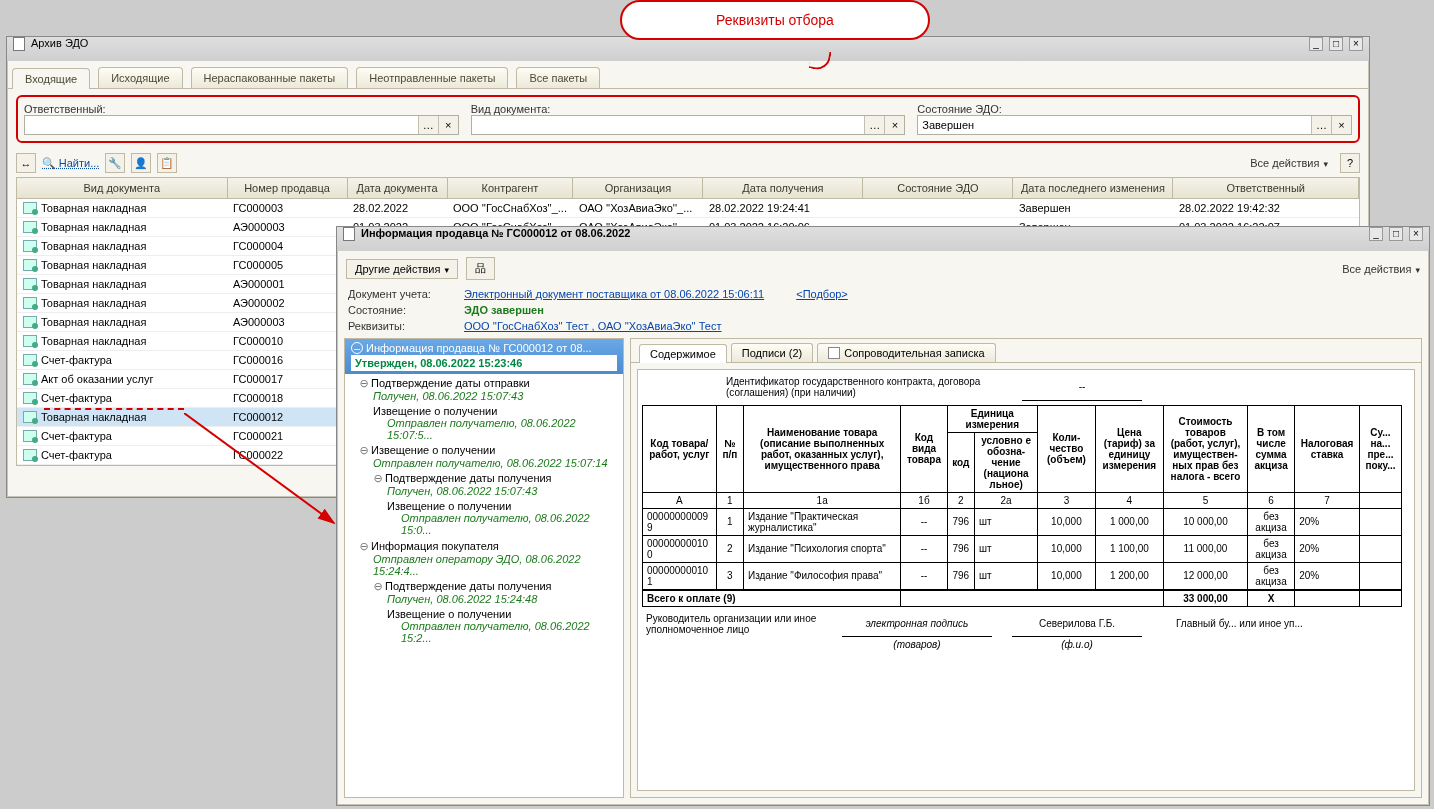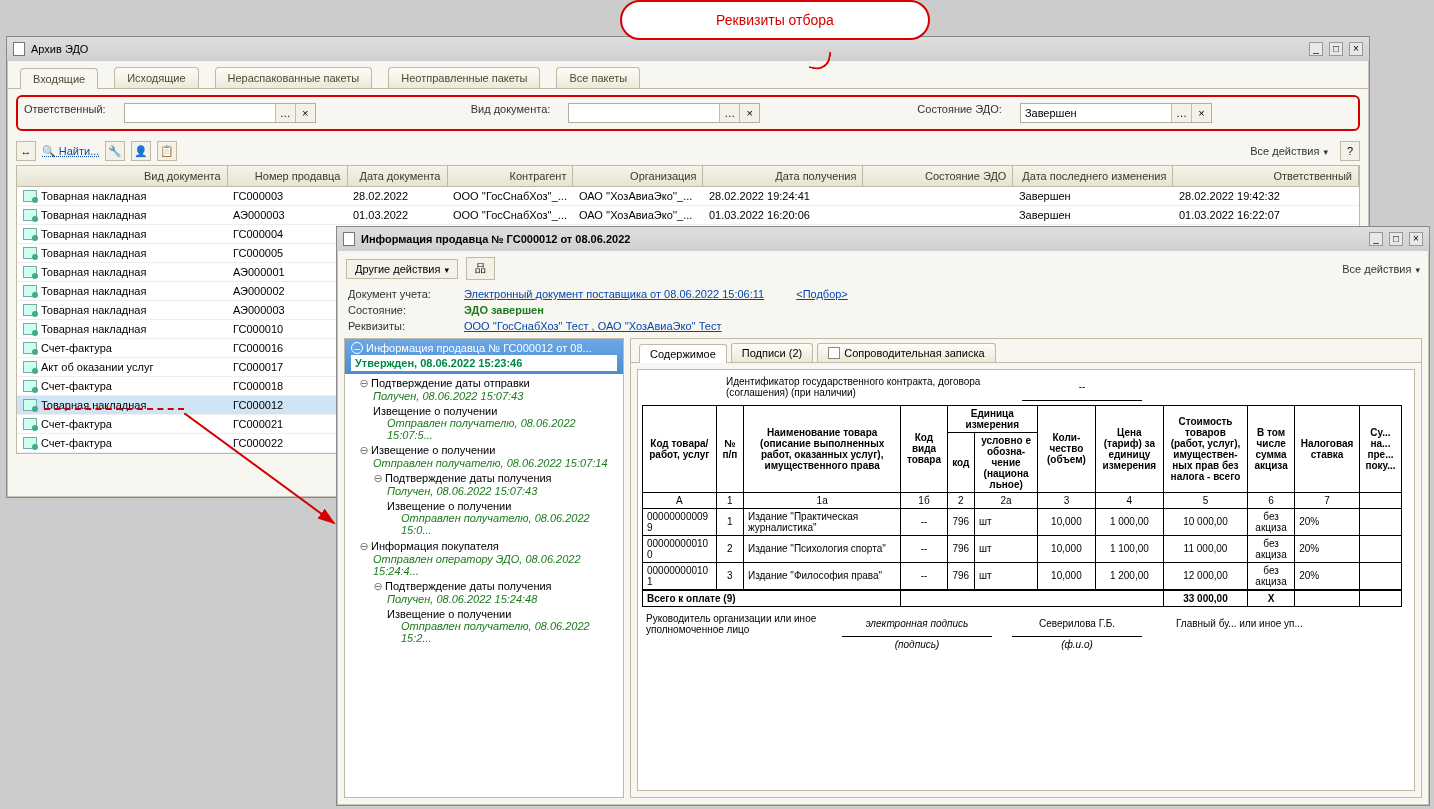--- a/index.html
+++ b/index.html
@@ -1,38 +1,38 @@
 <!DOCTYPE html>
 <html><head>
 <meta charset="utf-8">
 <style>
   *{box-sizing:border-box;margin:0;padding:0;font-family:Arial,sans-serif;font-size:11px}
   body{background:#ccc;overflow:hidden;width:1434px;height:809px;position:relative}
   .win{position:absolute;background:#e8e8e8;border:1px solid #888}
-  .titlebar{height:24px;background:linear-gradient(#dfdfdf,#cfcfcf);display:flex;align-items:center;padding:0 6px;gap:6px}
+  .titlebar{height:24px;background:linear-gradient(#dfdfdf,#cfcfcf);display:flex;align-items:flex-start;padding:0 6px;gap:6px}
   .titlebar .doc-icon{width:12px;height:14px;border:1px solid #777;background:#fff}
   .titlebar .title{flex:1}
   .winbtn{width:14px;height:14px;display:flex;align-items:center;justify-content:center;cursor:pointer;border:1px solid #999;background:#e8e8e8;font-size:10px;line-height:1}
   .winbody{position:absolute;top:24px;left:0;right:0;bottom:0;background:#f7f6f1;border:1px solid #c7c3b6;border-top:none}
-  .tabs{display:flex;gap:16px;padding:6px 12px 0;border-bottom:1px solid #c0baa4}
+  .tabs{display:flex;gap:8px;padding:6px 4px 0;border-bottom:1px solid #c0baa4}
   .tab{padding:4px 12px;border:1px solid #c0baa4;border-bottom:none;border-radius:4px 4px 0 0;background:linear-gradient(#fefdf5,#ece8d9);cursor:pointer;color:#4d4a35}
   .tab.active{background:#f7f6f1;position:relative;top:1px}
   .filters{margin:6px 8px;border:2px solid #d40000;border-radius:6px;padding:6px;display:flex;gap:12px}
-  .filt{flex:1;display:flex;flex-direction:row;gap:18px}
+  .filt{flex:1;display:flex;flex-direction:column;gap:0}
   .filt label{color:#333}
   .lookup{display:flex;height:20px;border:1px solid #b0b0a0;background:#fff}
   .lookup input{flex:1;border:none;padding:0 4px;outline:none}
   .lookup .btn{width:20px;display:flex;align-items:center;justify-content:center;border-left:1px solid #c0c0b0;cursor:pointer;background:#f4f2e8}
   .toolbar{display:flex;align-items:center;padding:4px 8px;gap:6px}
   .tbtn{width:20px;height:20px;border:1px solid #c0baa4;background:#f4f2e8;display:flex;align-items:center;justify-content:center;cursor:pointer}
   .linklike{color:#0a4ea0;text-decoration:underline dotted;cursor:pointer}
   .actions{margin-left:auto;color:#333;cursor:pointer}
   .grid{margin:0 8px 8px;border:1px solid #c0baa4;background:#fff}
   .grid table{width:100%;border-collapse:collapse}
-  .grid th{background:linear-gradient(#f5f3e8,#e6e3d2);text-align:right;padding:4px 6px;border-right:1px solid #c0baa4;border-bottom:1px solid #c0baa4;font-weight:normal;color:#3a3a2a}
+  .grid th{background:linear-gradient(#f5f3e8,#e6e3d2);text-align:center;padding:4px 6px;border-right:1px solid #c0baa4;border-bottom:1px solid #c0baa4;font-weight:normal;color:#3a3a2a}
   .grid td{padding:3px 6px;border-bottom:1px solid #eee;white-space:nowrap;overflow:hidden;text-overflow:ellipsis}
   .grid tr.sel td{background:#cfe5f5}
   .row-icon{display:inline-block;width:14px;height:12px;border:1px solid #7aa;background:#cfe;position:relative;margin-right:4px;vertical-align:-2px}
   .row-icon::after{content:"";position:absolute;right:-2px;bottom:-2px;width:6px;height:6px;background:#4a8;border-radius:50%}
   .callout{position:absolute;top:0;left:620px;width:310px;height:56px;z-index:10}
   .callout .bubble{border:2px solid #d40000;border-radius:28px;background:#fff;height:40px;display:flex;align-items:center;justify-content:center;color:#d40000;font-size:14px}
   .callout .tail{position:absolute;bottom:-14px;left:190px;width:20px;height:20px;border-right:2px solid #d40000;border-bottom:2px solid #d40000;border-bottom-right-radius:14px;transform:rotate(10deg)}
   .arrow{position:absolute;left:184px;top:413px;width:160px;height:120px;pointer-events:none;z-index:5}
   .dashed{position:absolute;left:44px;top:408px;width:140px;border-top:2px dashed #d40000}
   
@@ -494,21 +494,21 @@
                 <tr>
               <td class="left-align" style="width:200px;border:none">Руководитель организации или иное уполномоченное лицо</td>
               <td style="border:none;border-bottom:1px solid #000;font-style:italic;width:150px">электронная подпись</td>
               <td style="width:20px;border:none"></td>
               <td style="border:none;border-bottom:1px solid #000;width:130px">Северилова Г.Б.</td>
               <td style="width:30px;border:none"></td>
               <td class="left-align" style="border:none">Главный бу... или иное уп...</td>
             </tr>
             <tr>
                   <td style="border:none"></td>
-                  <td class="sig-label" style="border:none">(подпись)</td>
+                  <td class="sig-label" style="border:none">(товаров)</td>
                   <td style="border:none"></td>
                   <td class="sig-label" style="border:none">(ф.и.о)</td>
                   <td colspan="2" style="border:none"></td>
                 </tr>
           </tbody>
             </table>
         </div>
       </div>
     </div>
   </div>

